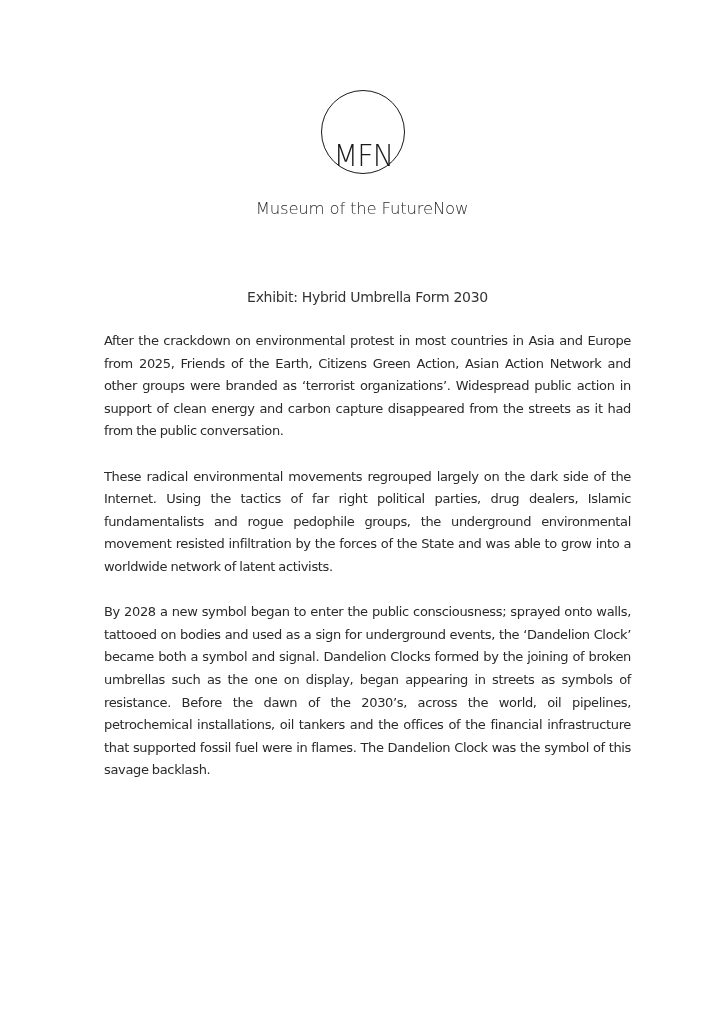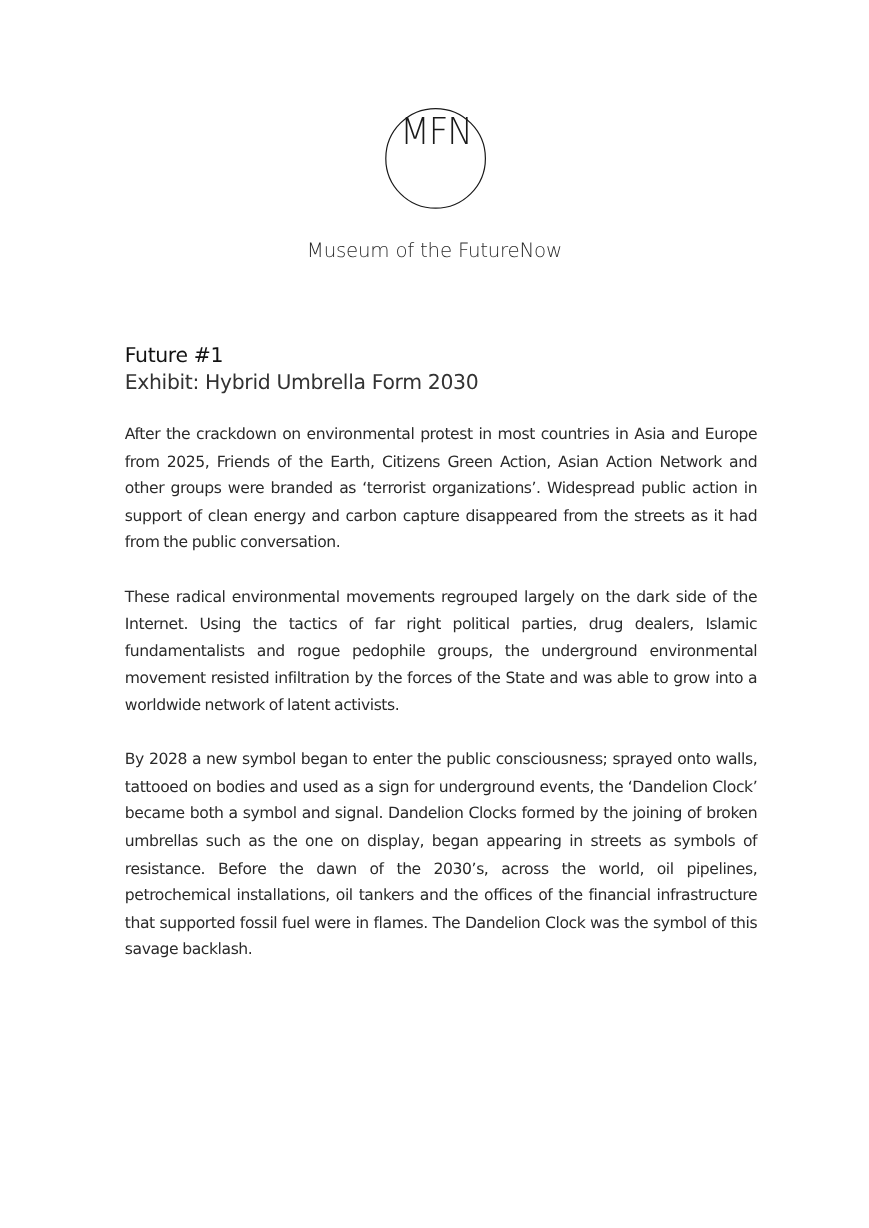--- a/index.html
+++ b/index.html
@@ -18,21 +18,21 @@
     .logo {
       position: absolute;
       left: 321px;
       top: 90px;
       width: 84px;
       height: 84px;
       border: 1.6px solid #1a1a1a;
       border-radius: 50%;
       box-sizing: border-box;
       display: flex;
-      align-items: flex-start;
+      align-items: flex-end;
       justify-content: center;
     }
     .logo-text {
       font-family: "DejaVu Sans", sans-serif;
       font-weight: 200;
       font-size: 31px;
       letter-spacing: -1px;
       color: #1a1a1a;
       transform: scaleX(0.92);
       margin-top: 1px;
@@ -55,25 +55,26 @@
       width: 527px;
     }
     .title {
       font-size: 17px;
       line-height: 22px;
       color: #111;
       margin: 0;
       letter-spacing: -0.3px;
     }
     .exhibit {
-      font-size: 17px;
+      font-size: 14px;
       line-height: 22px;
       color: #333;
       margin: 0 0 22px 0;
       letter-spacing: -0.3px;
+      text-align: center;
     }
     .para {
       font-size: 13px;
       line-height: 22.6px;
       color: #2a2a2a;
       text-align: justify;
       margin: 0 0 22.6px 0;
       letter-spacing: -0.35px;
       word-spacing: -0.5px;
     }
@@ -81,18 +82,17 @@
 </head>
 <body>
 
 <div class="logo">
   <span class="logo-text">MFN</span>
 </div>
 
 <div class="museum-name">Museum of the FutureNow</div>
 
 <div class="content">
-  <p class="title">Future #1</p>
   <p class="exhibit">Exhibit: Hybrid Umbrella Form 2030</p>
   <p class="para">After the crackdown on environmental protest in most countries in Asia and Europe from 2025, Friends of the Earth, Citizens Green Action, Asian Action Network and other groups were branded as ‘terrorist organizations’. Widespread public action in support of clean energy and carbon capture disappeared from the streets as it had from the public conversation.</p>
   <p class="para">These radical environmental movements regrouped largely on the dark side of the Internet. Using the tactics of far right political parties, drug dealers, Islamic fundamentalists and rogue pedophile groups, the underground environmental movement resisted infiltration by the forces of the State and was able to grow into a worldwide network of latent activists.</p>
   <p class="para">By 2028 a new symbol began to enter the public consciousness; sprayed onto walls, tattooed on bodies and used as a sign for underground events, the ‘Dandelion Clock’ became both a symbol and signal. Dandelion Clocks formed by the joining of broken umbrellas such as the one on display, began appearing in streets as symbols of resistance. Before the dawn of the 2030’s, across the world, oil pipelines, petrochemical installations, oil tankers and the offices of the financial infrastructure that supported fossil fuel were in flames. The Dandelion Clock was the symbol of this savage backlash.</p>
 </div>
 
 </body></html>

